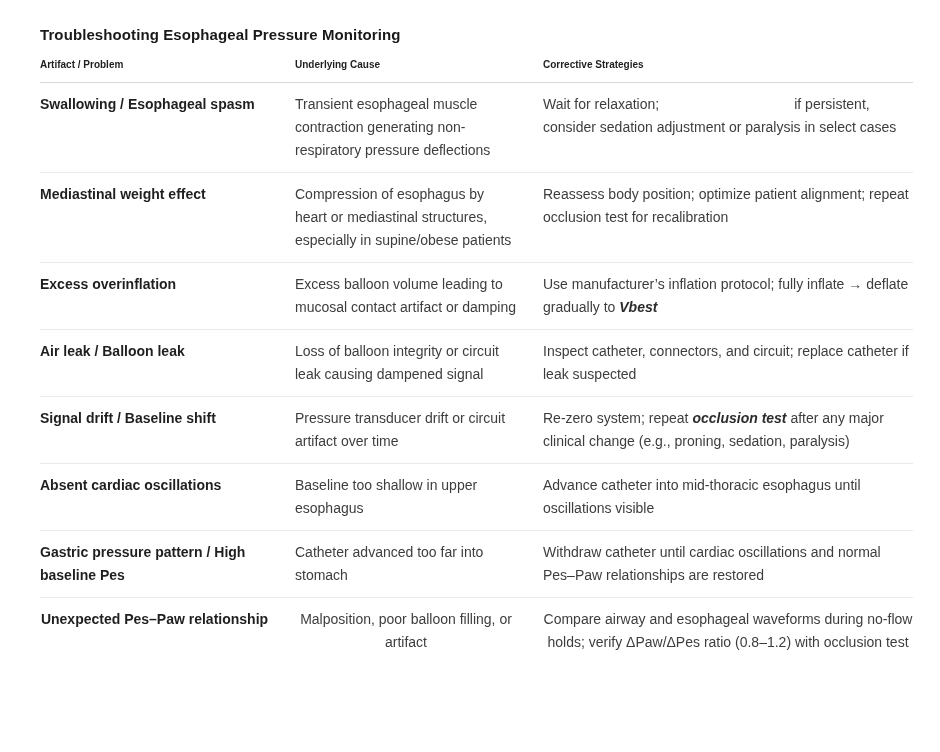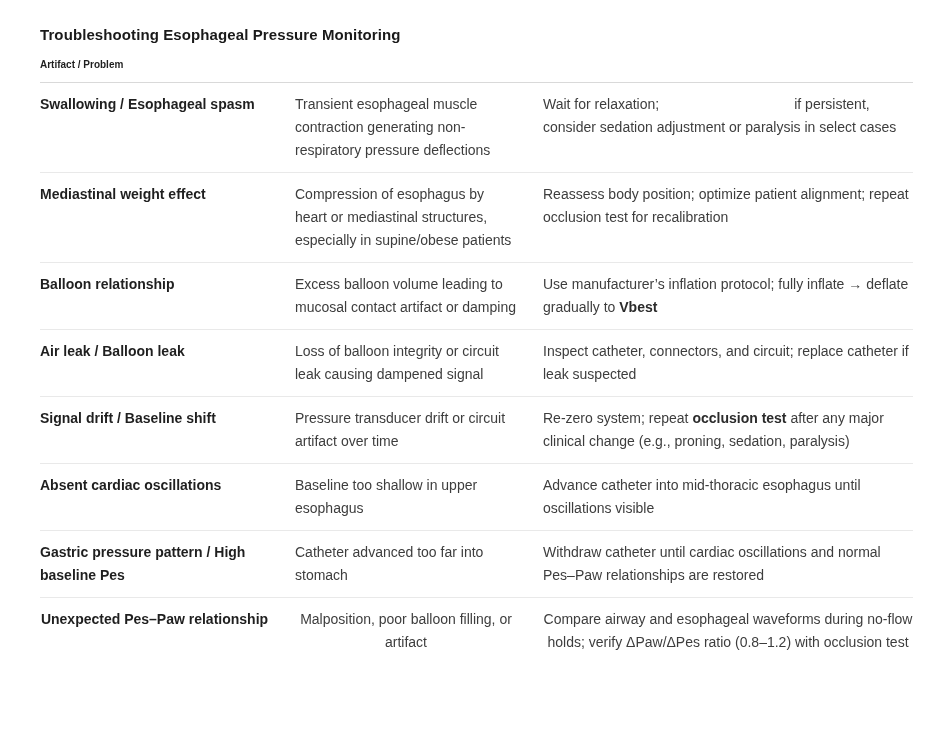--- a/index.html
+++ b/index.html
@@ -45,52 +45,54 @@
     font-size: 14px;
     line-height: 23px;
     color: #3d3d3d;
     padding-right: 26px;
   }
   .cell.problem {
     font-weight: 700;
     color: #1f1f1f;
   }
   .cell.strategy { padding-right: 0; }
-  .cell.strategy b { font-weight: 700; color: #2b2b2b; }
+  .cell.strategy b { font-weight: 700; color: #2b2b2b; font-style: italic; }
   .gap {
     display: inline-block;
     width: 135px;
     height: 1px;
   }
 </style>
 </head>
 <body>
 
 <div class="page">
   <h1 class="title">Troubleshooting Esophageal Pressure Monitoring</h1>
 
   <div class="thead">
     <div class="th">Artifact / Problem</div>
+    <div class="th">Underlying Cause</div>
+    <div class="th">Corrective Strategies</div>
   </div>
 
   <div id="tbody">
   <div class="row">
     <div class="cell problem">Swallowing / Esophageal spasm</div>
     <div class="cell cause">Transient esophageal muscle contraction generating non-respiratory pressure deflections</div>
     <div class="cell strategy"><span>Wait for relaxation;</span><span class="gap"></span><span>if persistent, consider sedation adjustment or paralysis in select cases</span></div>
   </div>
 
   <div class="row">
     <div class="cell problem">Mediastinal weight effect</div>
     <div class="cell cause">Compression of esophagus by heart or mediastinal structures, especially in supine/obese patients</div>
     <div class="cell strategy"><span>Reassess body position; optimize patient alignment; repeat occlusion test for recalibration</span></div>
   </div>
 
   <div class="row">
-    <div class="cell problem">Balloon relationship</div>
+    <div class="cell problem">Excess overinflation</div>
     <div class="cell cause">Excess balloon volume leading to mucosal contact artifact or damping</div>
     <div class="cell strategy"><span>Use manufacturer’s inflation protocol; fully inflate → deflate gradually to </span><b>Vbest</b></div>
   </div>
 
   <div class="row">
     <div class="cell problem">Air leak / Balloon leak</div>
     <div class="cell cause">Loss of balloon integrity or circuit leak causing dampened signal</div>
     <div class="cell strategy"><span>Inspect catheter, connectors, and circuit; replace catheter if leak suspected</span></div>
   </div>
 

